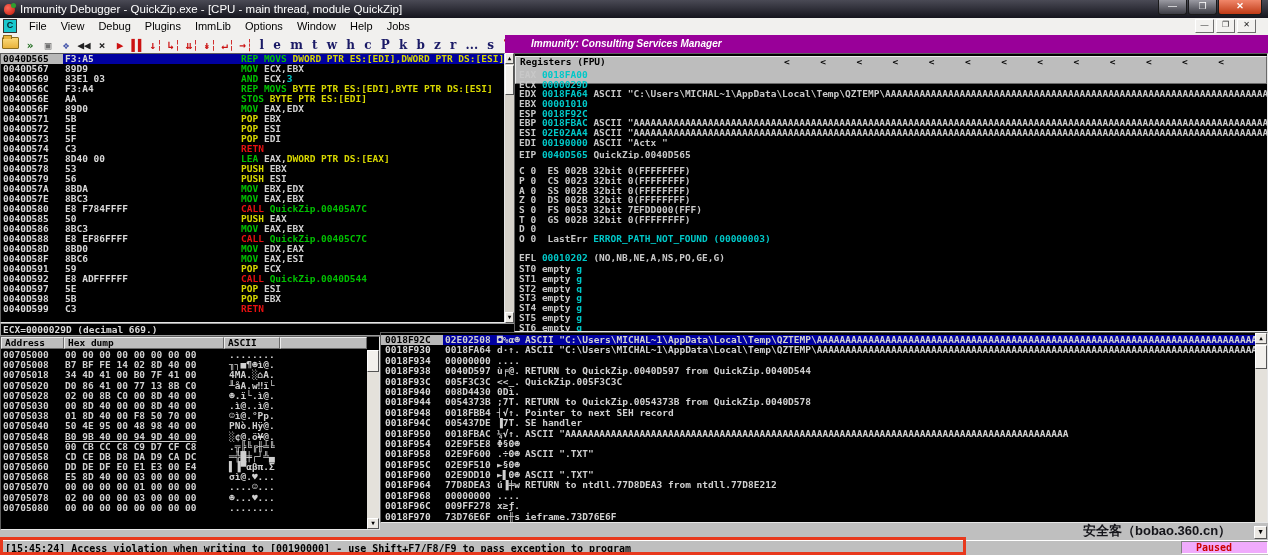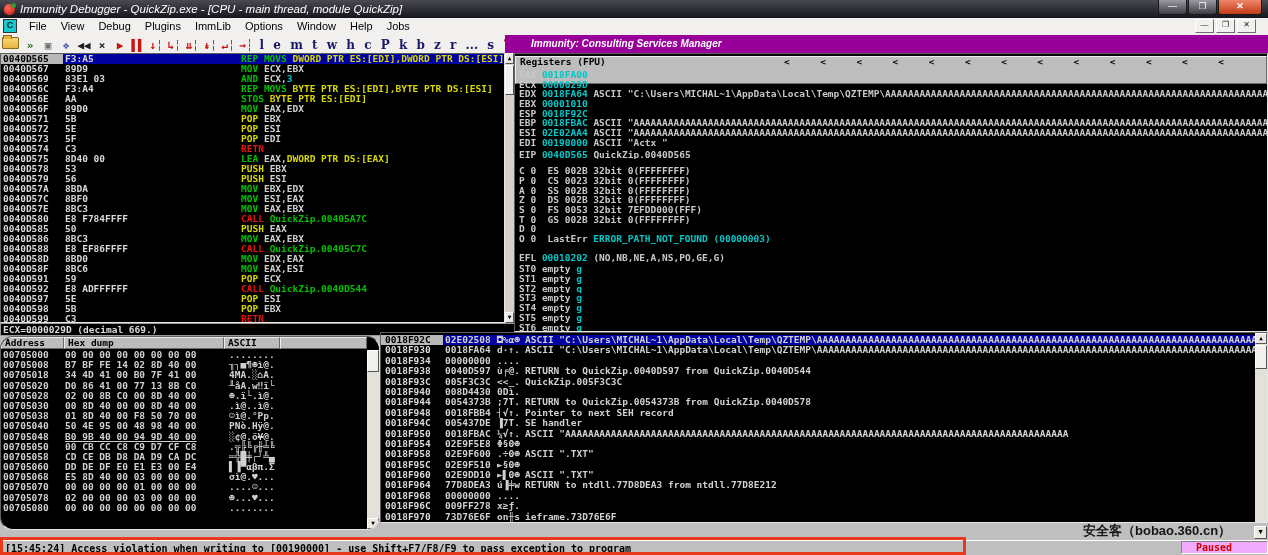--- a/index.html
+++ b/index.html
@@ -6,21 +6,21 @@
   body{width:1268px;height:555px;position:relative;overflow:hidden;background:#BFBFBF;
        font-family:"DejaVu Sans Mono",monospace;}
   
   #titlebar{position:absolute;left:0;top:0;width:1268px;height:18px;
     background:linear-gradient(#4a4a55,#15151d);display:flex;align-items:center;
     font:11.5px "Liberation Sans",sans-serif;color:#fff;}
   #app-icon{width:11px;height:11px;margin:0 5px 0 4px;border-radius:50% 60% 55% 50%;
     background:radial-gradient(circle at 35% 35%,#ff6a5a,#c01808);position:relative;flex:none;}
   #app-icon::after{content:"";position:absolute;right:-1px;top:-1px;width:5px;height:5px;
     border-radius:50%;background:#2f9e2f;}
-  #title-text{white-space:nowrap;font-style:italic;}
+  #title-text{white-space:nowrap;}
   #win-buttons{position:absolute;right:6px;top:0;display:flex;}
   .wbtn{height:14px;border:1px solid #1a1a1a;border-top:none;border-radius:0 0 3px 3px;
     color:#fff;font-size:9px;line-height:13px;text-align:center;
     background:linear-gradient(#9a9aa2,#3c3c44);margin-left:1px;}
   .wbtn.min,.wbtn.max{width:27px;}
   .wbtn.close{width:42px;background:linear-gradient(#f0876a,#c03a16);font-weight:bold;}
   
   #menubar{position:absolute;left:0;top:18px;width:1268px;height:15px;background:#F1F0EE;
     border-bottom:1px solid #DADADA;display:flex;align-items:center;
     font:11px "Liberation Sans",sans-serif;color:#000;}
@@ -64,21 +64,21 @@
   
   #registers{left:514px;top:53px;width:754px;height:279px;font:bold 9.5px "DejaVu Sans Mono",monospace;}
   #reg-header{position:absolute;left:0;top:2px;right:0;height:28px;background:#BDBDBD;
     border:1px solid;border-color:#EDEDED #6A6A6A #6A6A6A #EDEDED;box-sizing:border-box;
     color:#000;line-height:10px;padding-left:4px;}
   #chevrons{position:absolute;left:268px;right:42px;top:0;height:10px;display:flex;
     justify-content:space-between;color:#000;}
   #reg-rows{position:absolute;left:0;top:16px;right:0;bottom:0;}
   .rrow{height:9.7px;line-height:9.7px;white-space:pre;padding-left:4px;overflow:hidden;}
   
-  #dump{left:0;top:336px;width:380px;height:194px;font:bold 9.5px "DejaVu Sans Mono",monospace;border-radius:13px;}
+  #dump{left:0;top:336px;width:380px;height:194px;font:bold 9.5px "DejaVu Sans Mono",monospace;}
   #dump-header{position:absolute;left:0;top:0;right:0;height:12px;}
   .hcell{position:absolute;top:0;height:12px;background:#BDBDBD;color:#000;
     border:1px solid;border-color:#EDEDED #6A6A6A #6A6A6A #EDEDED;box-sizing:border-box;
     line-height:10px;padding-left:3px;white-space:pre;}
   #dump-rows{position:absolute;left:0;top:13px;right:13px;bottom:0;}
   .mrow{height:10.2px;line-height:10.2px;position:relative;white-space:pre;color:#D0D0D0;}
   .maddr{position:absolute;left:2px;text-align:center;}
   .mhex{position:absolute;left:64px;}
   .mhex.u{text-decoration:underline;}
   .mascii{position:absolute;left:228px;}
@@ -158,21 +158,20 @@
       <div class="drow"><span class="daddr">0040D56E</span><span class="drest"><span class="dbytes">AA</span><span class="dinstr"><span class="cg">STOS</span><span class="cw"> </span><span class="cy">BYTE PTR ES:[EDI]</span></span></span></div>
       <div class="drow"><span class="daddr">0040D56F</span><span class="drest"><span class="dbytes">89D0</span><span class="dinstr"><span class="cg">MOV</span><span class="cw"> </span><span class="cw">EAX,EDX</span></span></span></div>
       <div class="drow"><span class="daddr">0040D571</span><span class="drest"><span class="dbytes">5B</span><span class="dinstr"><span class="cy">POP</span><span class="cw"> </span><span class="cw">EBX</span></span></span></div>
       <div class="drow"><span class="daddr">0040D572</span><span class="drest"><span class="dbytes">5E</span><span class="dinstr"><span class="cy">POP</span><span class="cw"> </span><span class="cw">ESI</span></span></span></div>
       <div class="drow"><span class="daddr">0040D573</span><span class="drest"><span class="dbytes">5F</span><span class="dinstr"><span class="cy">POP</span><span class="cw"> </span><span class="cw">EDI</span></span></span></div>
       <div class="drow"><span class="daddr">0040D574</span><span class="drest"><span class="dbytes">C3</span><span class="dinstr"><span class="cr">RETN</span></span></span></div>
       <div class="drow"><span class="daddr">0040D575</span><span class="drest"><span class="dbytes">8D40 00</span><span class="dinstr"><span class="cg">LEA</span><span class="cw"> </span><span class="cw">EAX,</span><span class="cy">DWORD PTR DS:[EAX]</span></span></span></div>
       <div class="drow"><span class="daddr">0040D578</span><span class="drest"><span class="dbytes">53</span><span class="dinstr"><span class="cy">PUSH</span><span class="cw"> </span><span class="cw">EBX</span></span></span></div>
       <div class="drow"><span class="daddr">0040D579</span><span class="drest"><span class="dbytes">56</span><span class="dinstr"><span class="cy">PUSH</span><span class="cw"> </span><span class="cw">ESI</span></span></span></div>
       <div class="drow"><span class="daddr">0040D57A</span><span class="drest"><span class="dbytes">8BDA</span><span class="dinstr"><span class="cg">MOV</span><span class="cw"> </span><span class="cw">EBX,EDX</span></span></span></div>
-      <div class="drow"><span class="daddr">0040D57C</span><span class="drest"><span class="dbytes">8BF0</span><span class="dinstr"><span class="cg">MOV</span><span class="cw"> </span><span class="cw">ESI,EAX</span></span></span></div>
       <div class="drow"><span class="daddr">0040D57E</span><span class="drest"><span class="dbytes">8BC3</span><span class="dinstr"><span class="cg">MOV</span><span class="cw"> </span><span class="cw">EAX,EBX</span></span></span></div>
       <div class="drow"><span class="daddr">0040D580</span><span class="drest"><span class="dbytes">E8 F784FFFF</span><span class="dinstr"><span class="cr">CALL</span><span class="cw"> </span><span class="cg">QuickZip.00405A7C</span></span></span></div>
       <div class="drow"><span class="daddr">0040D585</span><span class="drest"><span class="dbytes">50</span><span class="dinstr"><span class="cy">PUSH</span><span class="cw"> </span><span class="cw">EAX</span></span></span></div>
       <div class="drow"><span class="daddr">0040D586</span><span class="drest"><span class="dbytes">8BC3</span><span class="dinstr"><span class="cg">MOV</span><span class="cw"> </span><span class="cw">EAX,EBX</span></span></span></div>
       <div class="drow"><span class="daddr">0040D588</span><span class="drest"><span class="dbytes">E8 EF86FFFF</span><span class="dinstr"><span class="cr">CALL</span><span class="cw"> </span><span class="cg">QuickZip.00405C7C</span></span></span></div>
       <div class="drow"><span class="daddr">0040D58D</span><span class="drest"><span class="dbytes">8BD0</span><span class="dinstr"><span class="cg">MOV</span><span class="cw"> </span><span class="cw">EDX,EAX</span></span></span></div>
       <div class="drow"><span class="daddr">0040D58F</span><span class="drest"><span class="dbytes">8BC6</span><span class="dinstr"><span class="cg">MOV</span><span class="cw"> </span><span class="cw">EAX,ESI</span></span></span></div>
       <div class="drow"><span class="daddr">0040D591</span><span class="drest"><span class="dbytes">59</span><span class="dinstr"><span class="cy">POP</span><span class="cw"> </span><span class="cw">ECX</span></span></span></div>
       <div class="drow"><span class="daddr">0040D592</span><span class="drest"><span class="dbytes">E8 ADFFFFFF</span><span class="dinstr"><span class="cr">CALL</span><span class="cw"> </span><span class="cg">QuickZip.0040D544</span></span></span></div>
       <div class="drow"><span class="daddr">0040D597</span><span class="drest"><span class="dbytes">5E</span><span class="dinstr"><span class="cy">POP</span><span class="cw"> </span><span class="cw">ESI</span></span></span></div>

